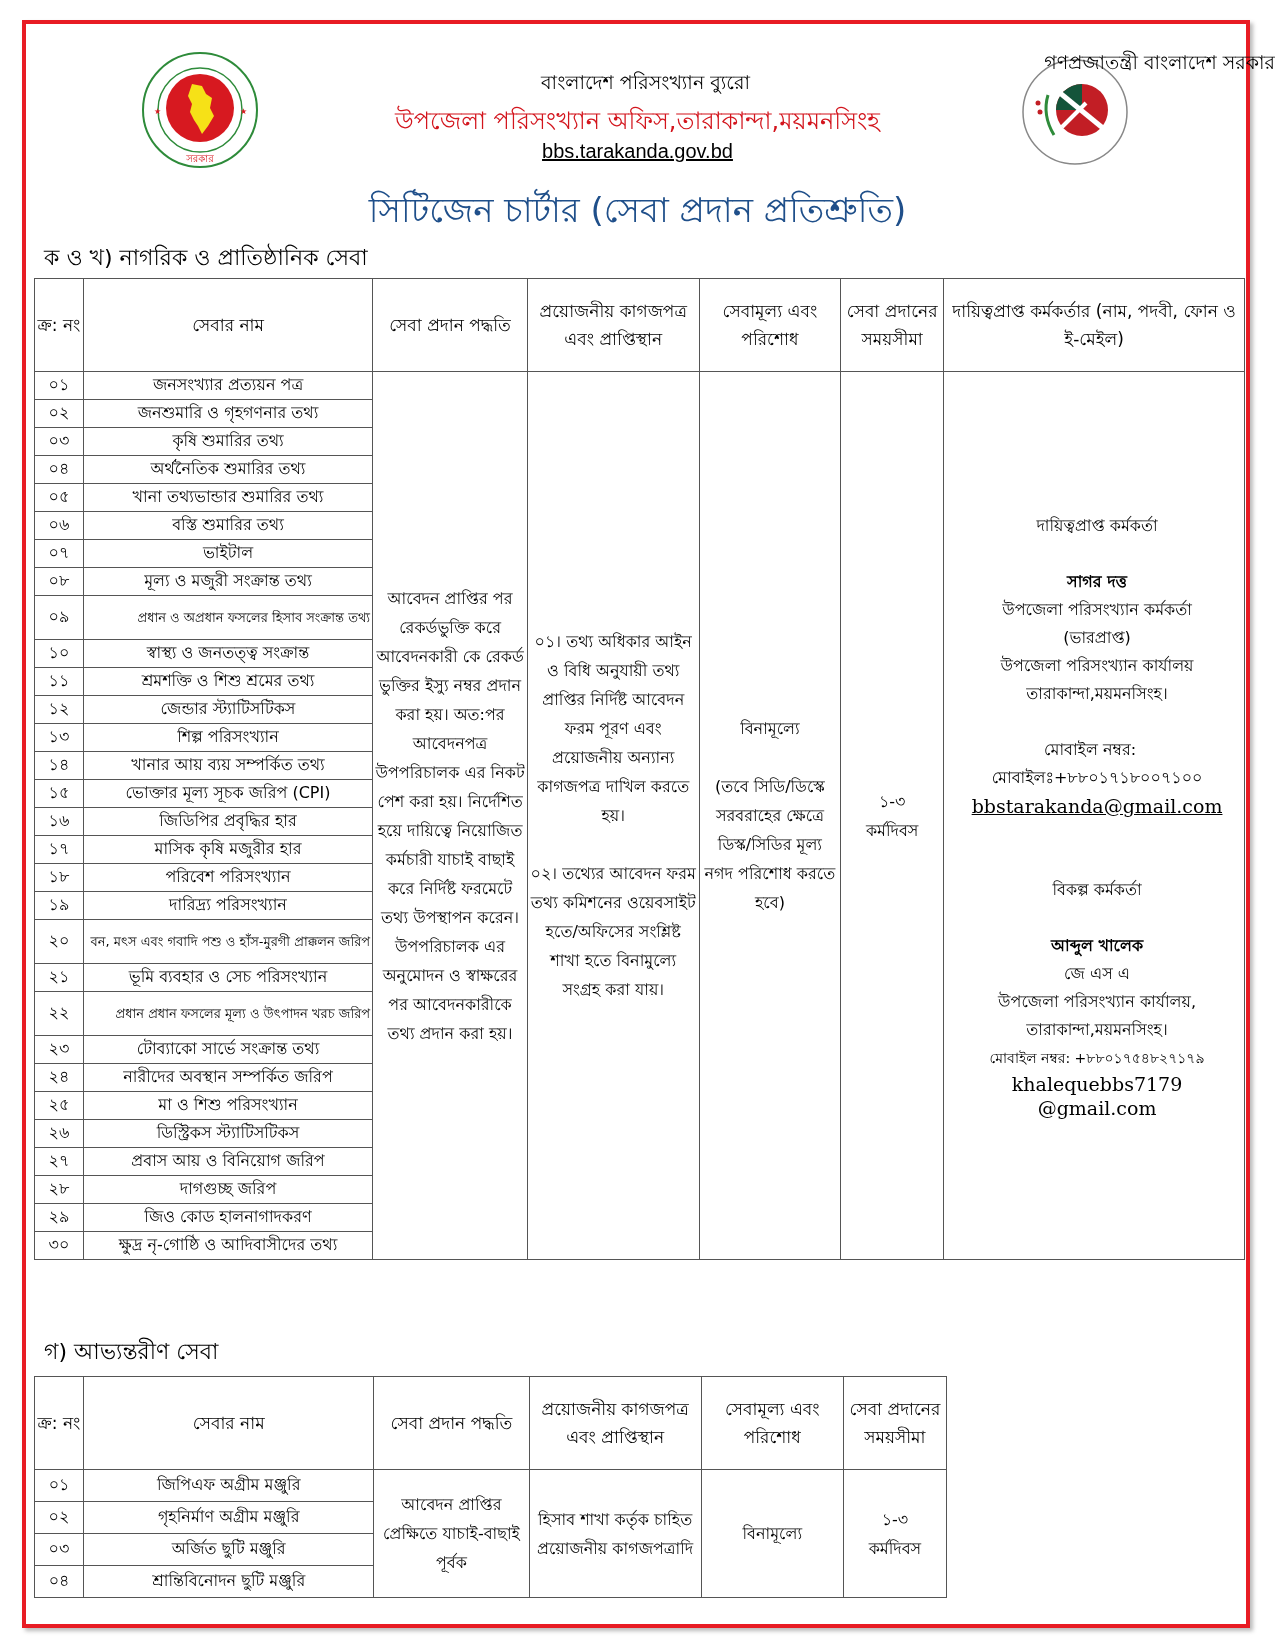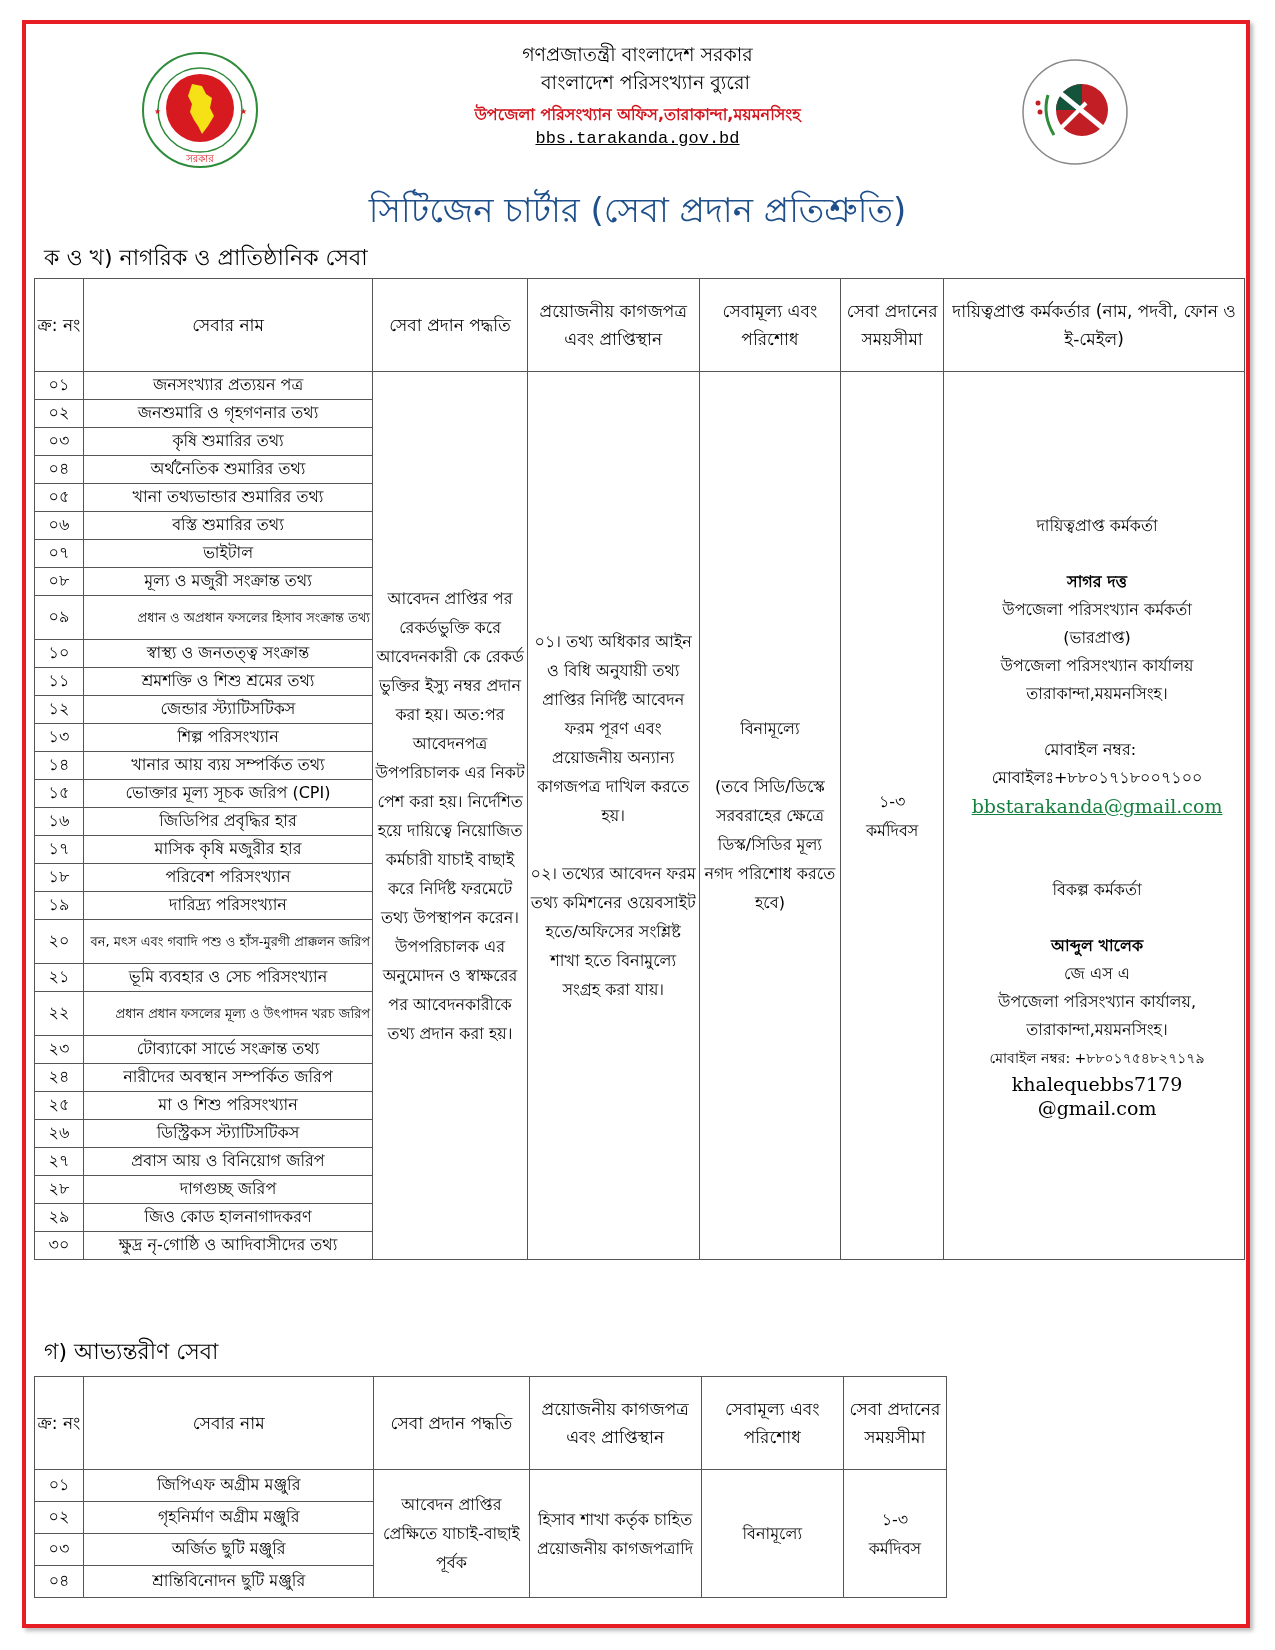--- a/index.html
+++ b/index.html
@@ -1,22 +1,22 @@
 <!DOCTYPE html>
 <html><head>
 <meta charset="utf-8">
 <style>
   html, body { margin:0; padding:0; background:#ffffff; }
   body { width:1275px; height:1650px; position:relative; font-family:"DejaVu Sans", sans-serif; color:#000; overflow:hidden; }
   .frame { position:absolute; left:22px; top:20px; width:1228px; height:1608px; border:4px solid #e81c24; box-sizing:border-box; box-shadow:3px 3px 4px #bbb; }
   .h-line { position:absolute; left:0; width:1275px; text-align:center; }
-  .h1 { top:40px; font-size:19px; }
+  .h1 { top:48px; font-size:19px;text-align:right; }
   .h2 { top:68px; font-size:19px;padding-left:8px; }
-  .h3 { top:102px; font-size:16px; color:#d3151d; font-weight:bold; }
-  .h4 { top:129px; font-size:17px; font-family:Liberation Mono, monospace; text-decoration:underline; }
+  .h3 { top:102px; font-size:24px; color:#d3151d; font-weight:normal; }
+  .h4 { top:140px; font-size:20px; font-family:Liberation Sans, sans-serif; text-decoration:underline; }
   .title { top:184px; font-size:34px; color:#1f4f8a; }
   .logo-left { position:absolute; left:140px; top:50px; width:120px; height:120px; }
   .logo-right { position:absolute; left:1020px; top:55px; width:110px; height:115px; }
   .section-label { position:absolute; left:44px; font-size:22px; }
   table { border-collapse:collapse; position:absolute; }
   td, th { border:1.5px solid #555; font-weight:normal; text-align:center; vertical-align:middle; padding:0 2px; font-size:16px; }
   .t1 { left:34px; top:278px; width:1211px; }
   .t2 { left:34px; top:1376px; width:913px; }
   .hdr th { height:92px; font-size:17px; line-height:28px; }
   .num { width:44px; font-size:16px; }
@@ -25,21 +25,21 @@
   .rowh { height:28px; }
   .rowh2 { height:44px; }
   .col3 { width:150px; }
   .col4 { width:167px; }
   .col5 { width:137px; }
   .col6 { width:98px; }
   .col7 { width:290px; }
   .bigcell { font-size:16px; line-height:29px; }
   .officer { font-size:16px; line-height:28px;padding-left:8px; }
   .officer .bold { font-weight:bold; }
-  .email-link { color:#15803d; text-decoration:underline; font-family:"DejaVu Serif", serif; font-size:19px; }
+  .email-link { color:#000000; text-decoration:underline; font-family:"DejaVu Serif", serif; font-size:19px; }
   .email2 { font-family:"DejaVu Serif", serif; font-size:19px; line-height:24px; }
   .right-small { padding-right:14px; display:block; }
   .t2 .rowh { height:32px; }
 </style>
 </head>
 <body>
 
 <div class="frame"></div>
 
 <svg class="logo-left" viewBox="0 0 120 120">

